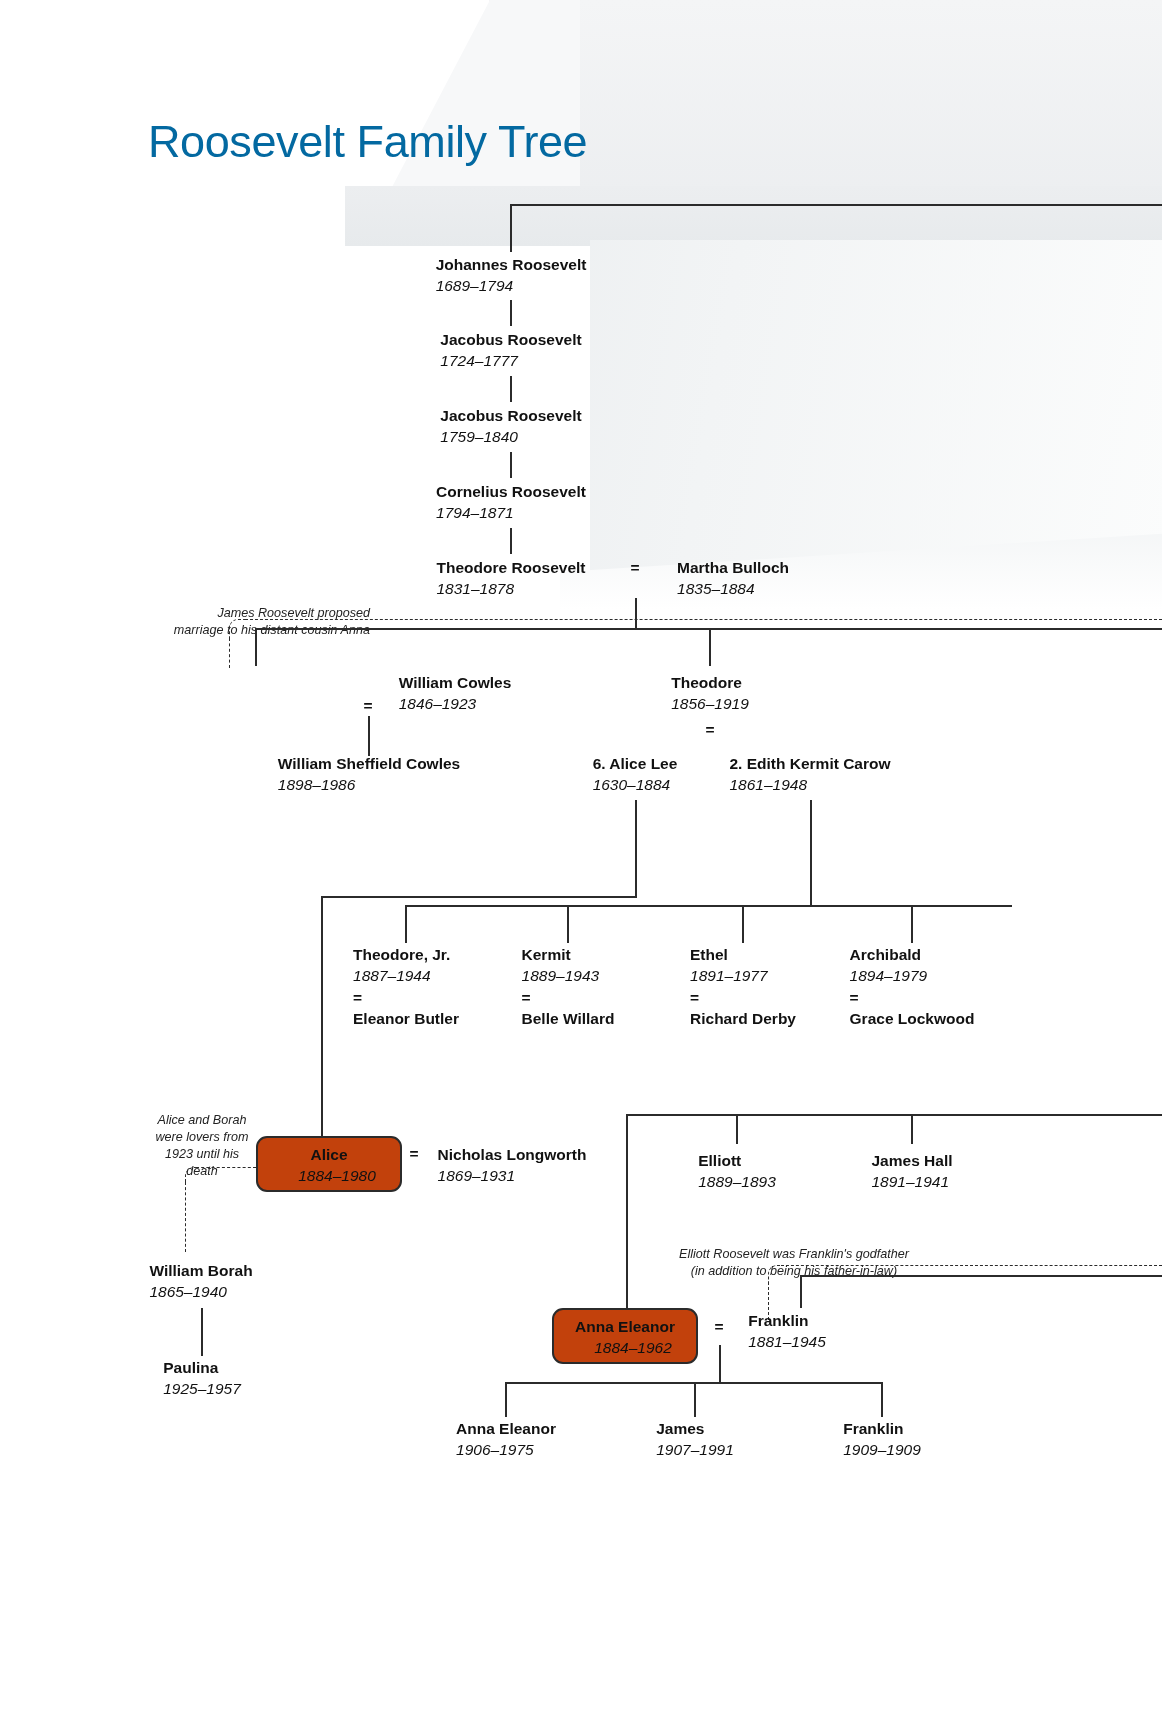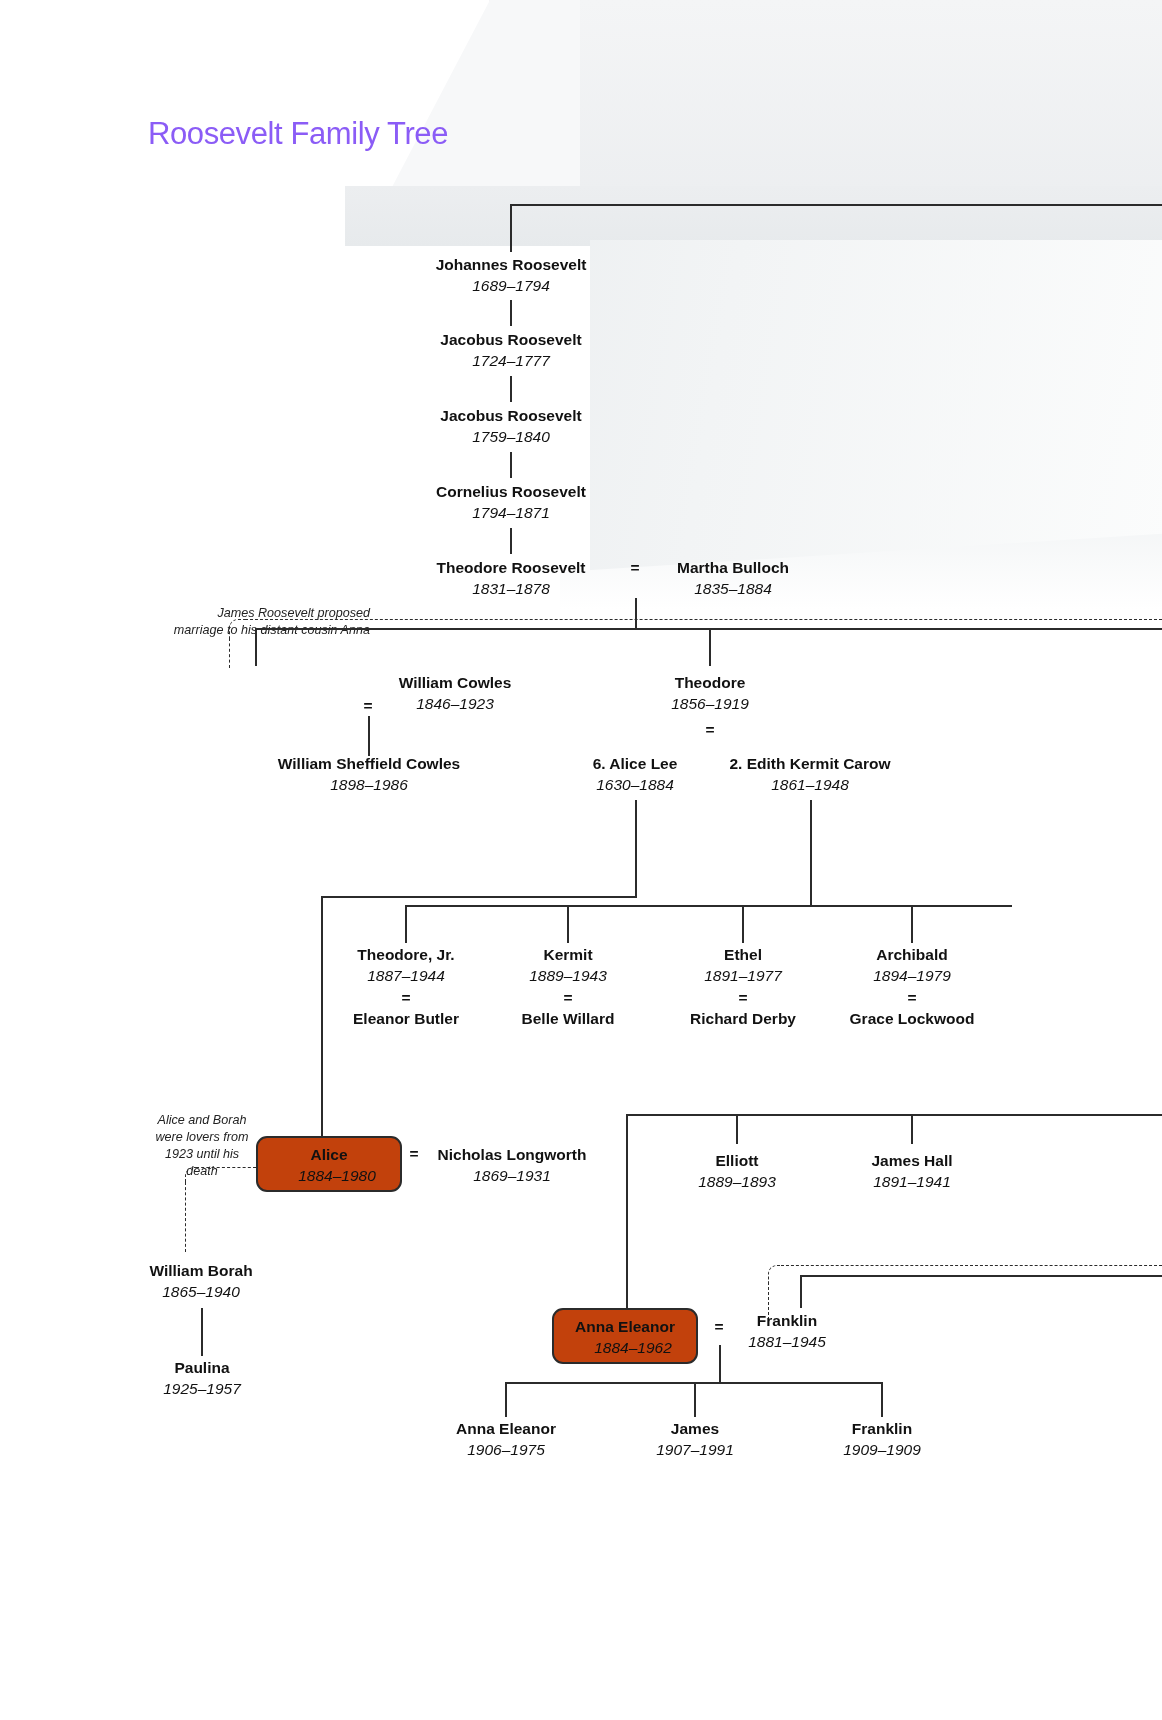--- a/index.html
+++ b/index.html
@@ -42,31 +42,31 @@
   .bg-soft {
     left: 560px; top: 520px; width: 602px; height: 90px;
     background: linear-gradient(180deg, #f3f5f6 0%, #ffffff 100%);
     clip-path: polygon(0 52px, 817px 0px, 817px 90px, 0 90px);
   }
 
   
   .title {
     position: absolute;
     left: 148px; top: 116px;
-    font-size: 31px;
+    font-size: 45px;
     font-weight: 400;
     letter-spacing: -0.4px;
-    color: #8b5cf6;
+    color: #0369a1;
     white-space: nowrap;
   }
 
   
   .node {
     position: absolute;
-    text-align: center;
+    text-align: left;
     white-space: nowrap;
     transform: translateX(-50%);
   }
   .node .nm {
     font-size: 15.5px;
     font-weight: bold;
     line-height: 21px;
     color: #111111;
   }
   .node .nm .nick {
@@ -305,20 +305,22 @@
 
   <div class="node" style="left:737px; top:1150px;">
     <div class="nm">Elliott</div>
     <div class="dt">1889–1893</div>
   </div>
   <div class="node" style="left:912px; top:1150px;">
     <div class="nm">James Hall</div>
     <div class="dt">1891–1941</div>
   </div>
 
+  <div class="note ctr" style="left:794px; top:1218px; width:320px;">Elliott Roosevelt was Franklin's godfather
+(in addition to being his father-in-law)</div>
 
   <div class="dash-h" style="left:781px; top:1265px; width:381px;"></div>
   <div class="corner" style="left:768px; top:1265px; width:16px; height:20px;"></div>
   <div class="dash-v" style="left:768px; top:1282px; height:38px;"></div>
 
   <div class="ln h" style="left:800px; top:1275px; width:362px;"></div>
   <div class="ln v" style="left:800px; top:1275px; height:33px;"></div>
 
   <div class="hbox" style="left:625px; top:1308px; width:146px; height:56px;">
     <div class="nm">Anna Eleanor</div>

